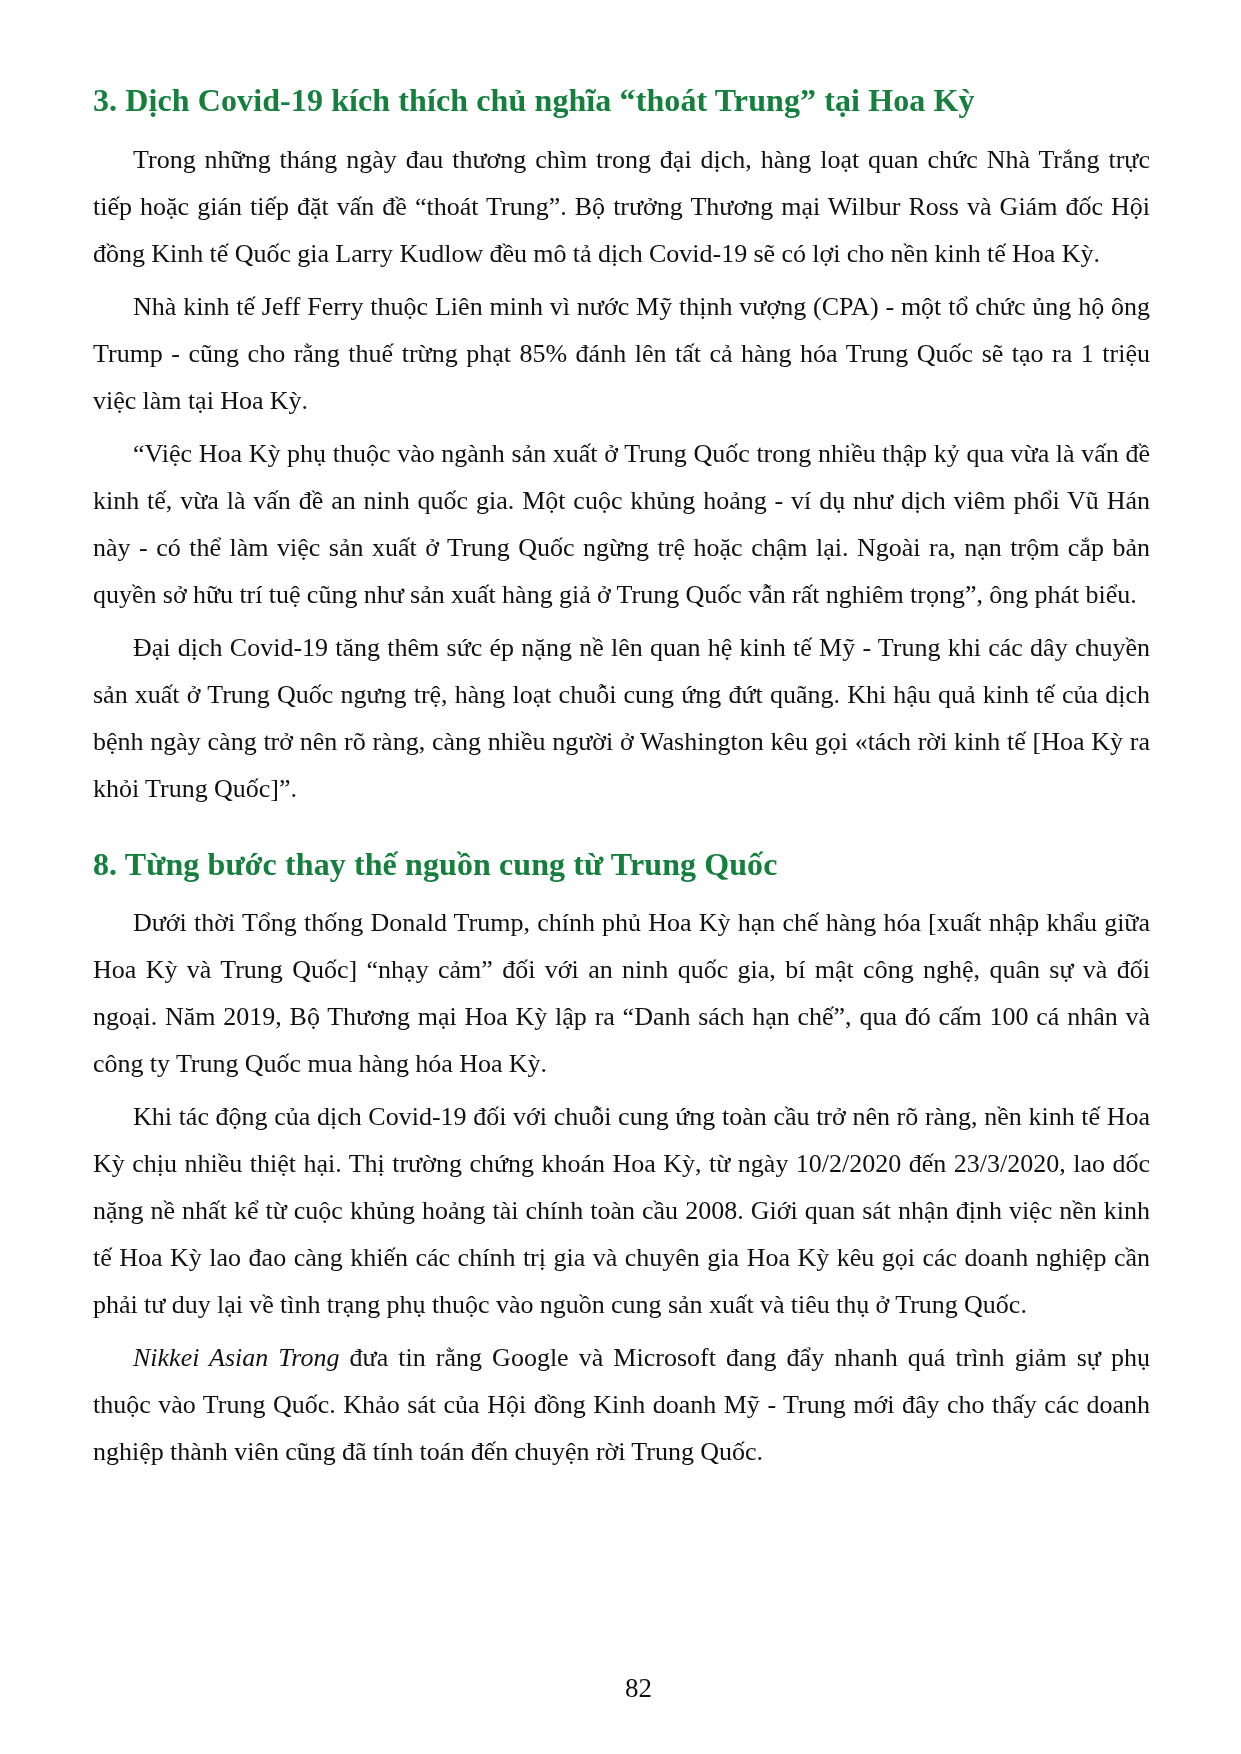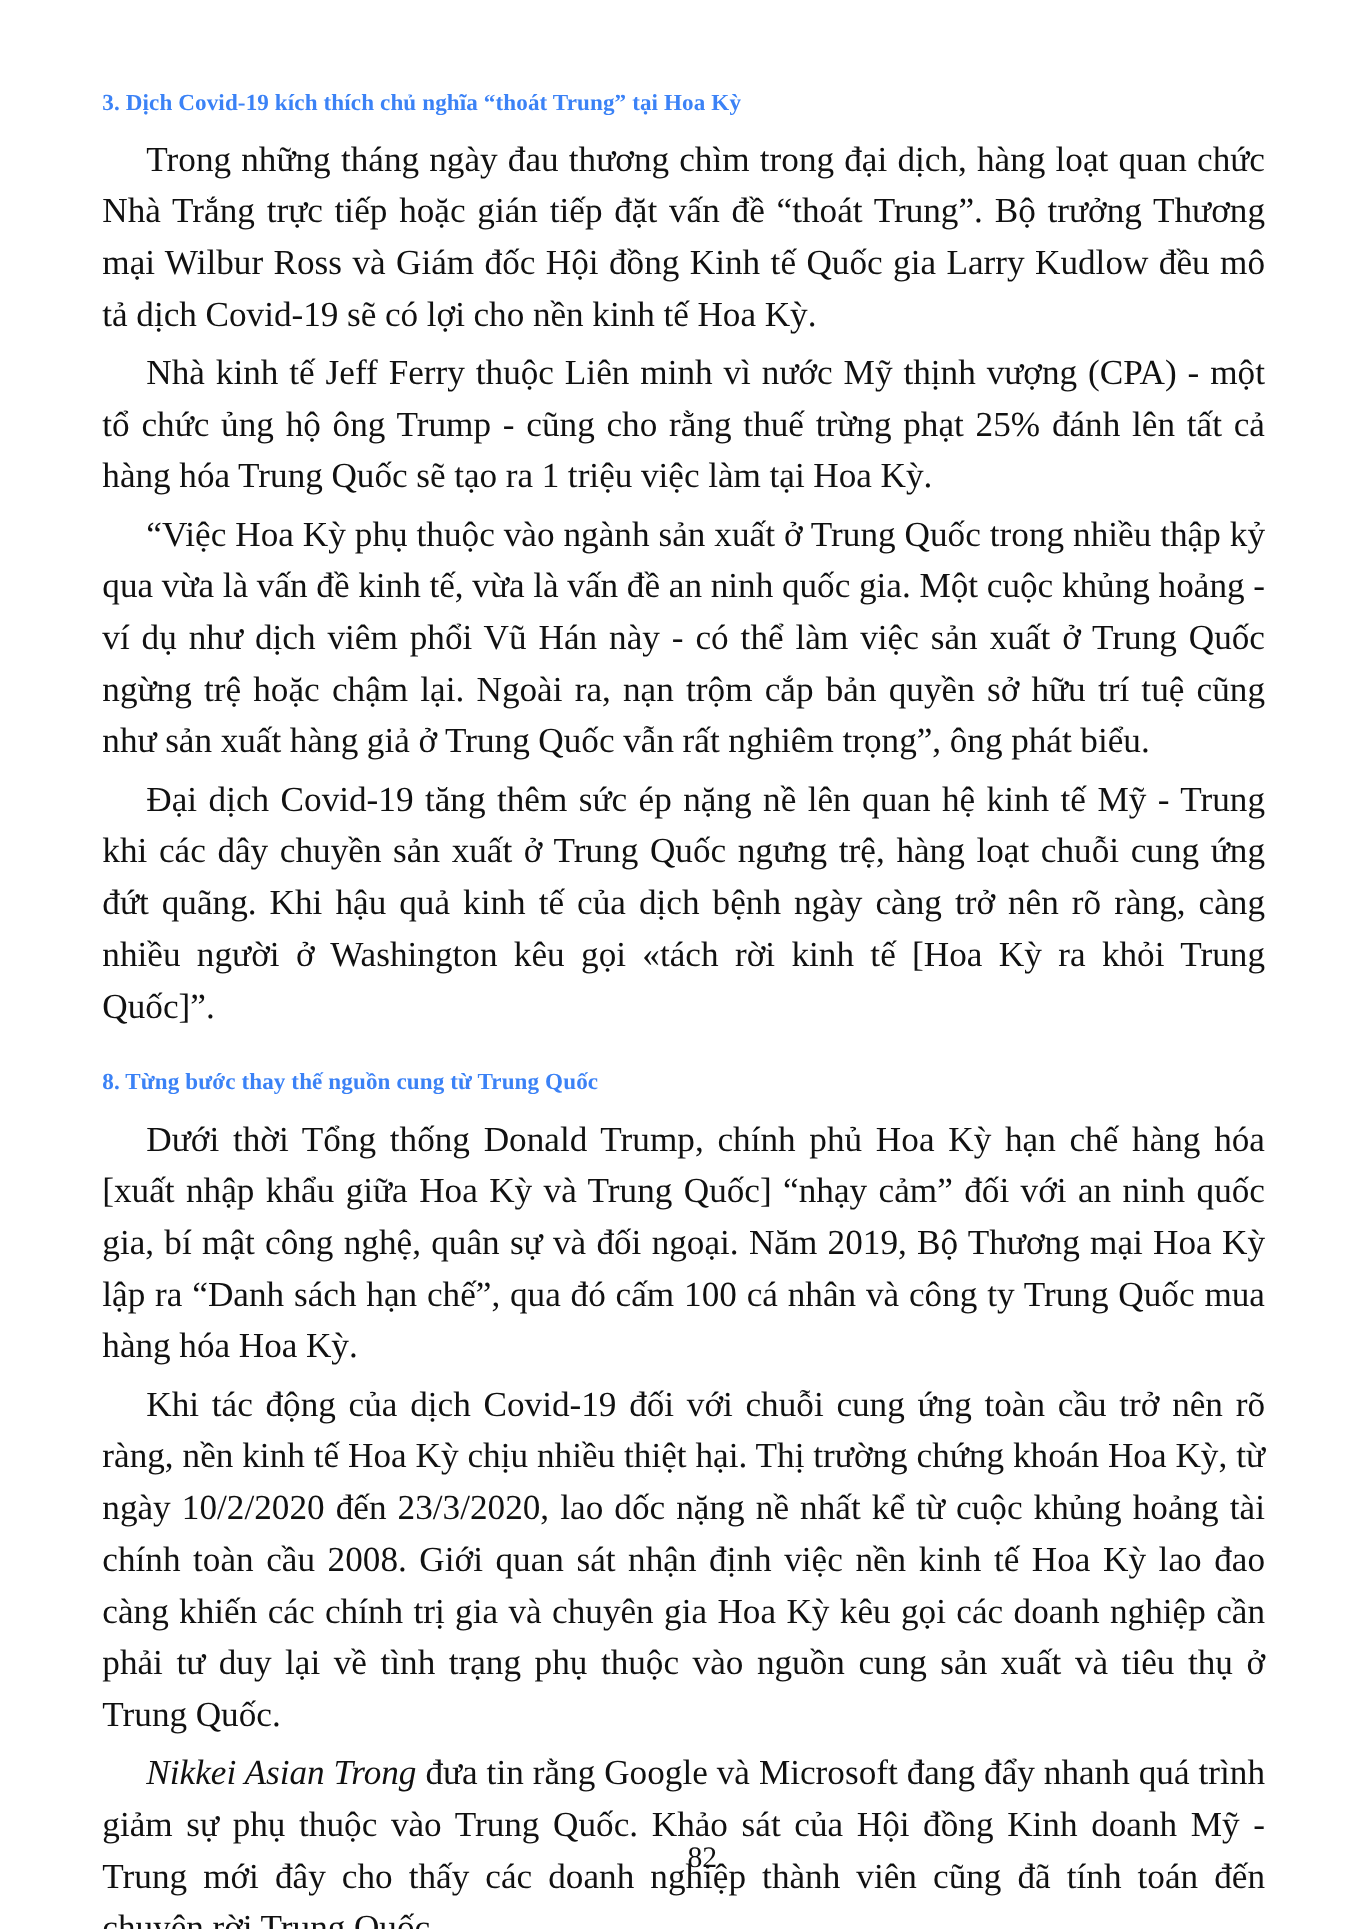--- a/index.html
+++ b/index.html
@@ -19,33 +19,33 @@
     box-sizing: border-box;
     overflow: hidden;
   }
   .content {
     position: absolute;
     left: 93px;
     top: 80px;
     width: 1057px;
   }
   h2.section-heading {
-    font-size: 21px;
+    font-size: 32px;
     font-weight: bold;
     line-height: 1.30;
     margin: 0 0 14px 0;
     letter-spacing: 0.1px;
-    color: #3b82f6;
+    color: #15803d;
   }
   h2.section-heading.second {
     margin-top: 32px;
     margin-bottom: 14px;
   }
   p.body-par {
-    font-size: 32px;
+    font-size: 26px;
     line-height: 47px;
     margin: 0 0 6px 0;
     text-align: justify;
     text-indent: 40px;
     text-justify: inter-word;
     word-spacing: -0.2px;
     color: #111111;
   }
   p.body-par:last-child {
     margin-bottom: 0;
@@ -67,21 +67,21 @@
 </style>
 </head>
 <body>
 
 <div class="page">
   <div class="content">
 
     <h2 class="section-heading">3. Dịch Covid-19 kích thích chủ nghĩa “thoát Trung” tại Hoa Kỳ</h2>
 
     <p class="body-par">Trong những tháng ngày đau thương chìm trong đại dịch, hàng loạt quan chức Nhà Trắng trực tiếp hoặc gián tiếp đặt vấn đề “thoát Trung”. Bộ trưởng Thương mại Wilbur Ross và Giám đốc Hội đồng Kinh tế Quốc gia Larry Kudlow đều mô tả dịch Covid-19 sẽ có lợi cho nền kinh tế Hoa Kỳ.</p>
-    <p class="body-par">Nhà kinh tế Jeff Ferry thuộc Liên minh vì nước Mỹ thịnh vượng (CPA) - một tổ chức ủng hộ ông Trump - cũng cho rằng thuế trừng phạt 25% đánh lên tất cả hàng hóa Trung Quốc sẽ tạo ra 1 triệu việc làm tại Hoa Kỳ.</p>
+    <p class="body-par">Nhà kinh tế Jeff Ferry thuộc Liên minh vì nước Mỹ thịnh vượng (CPA) - một tổ chức ủng hộ ông Trump - cũng cho rằng thuế trừng phạt 85% đánh lên tất cả hàng hóa Trung Quốc sẽ tạo ra 1 triệu việc làm tại Hoa Kỳ.</p>
     <p class="body-par">“Việc Hoa Kỳ phụ thuộc vào ngành sản xuất ở Trung Quốc trong nhiều thập kỷ qua vừa là vấn đề kinh tế, vừa là vấn đề an ninh quốc gia. Một cuộc khủng hoảng - ví dụ như dịch viêm phổi Vũ Hán này - có thể làm việc sản xuất ở Trung Quốc ngừng trệ hoặc chậm lại. Ngoài ra, nạn trộm cắp bản quyền sở hữu trí tuệ cũng như sản xuất hàng giả ở Trung Quốc vẫn rất nghiêm trọng”, ông phát biểu.</p>
     <p class="body-par">Đại dịch Covid-19 tăng thêm sức ép nặng nề lên quan hệ kinh tế Mỹ - Trung khi các dây chuyền sản xuất ở Trung Quốc ngưng trệ, hàng loạt chuỗi cung ứng đứt quãng. Khi hậu quả kinh tế của dịch bệnh ngày càng trở nên rõ ràng, càng nhiều người ở Washington kêu gọi «tách rời kinh tế [Hoa Kỳ ra khỏi Trung Quốc]”.</p>
 
     <h2 class="section-heading second">8. Từng bước thay thế nguồn cung từ Trung Quốc</h2>
 
     <p class="body-par">Dưới thời Tổng thống Donald Trump, chính phủ Hoa Kỳ hạn chế hàng hóa [xuất nhập khẩu giữa Hoa Kỳ và Trung Quốc] “nhạy cảm” đối với an ninh quốc gia, bí mật công nghệ, quân sự và đối ngoại. Năm 2019, Bộ Thương mại Hoa Kỳ lập ra “Danh sách hạn chế”, qua đó cấm 100 cá nhân và công ty Trung Quốc mua hàng hóa Hoa Kỳ.</p>
     <p class="body-par">Khi tác động của dịch Covid-19 đối với chuỗi cung ứng toàn cầu trở nên rõ ràng, nền kinh tế Hoa Kỳ chịu nhiều thiệt hại. Thị trường chứng khoán Hoa Kỳ, từ ngày 10/2/2020 đến 23/3/2020, lao dốc nặng nề nhất kể từ cuộc khủng hoảng tài chính toàn cầu 2008. Giới quan sát nhận định việc nền kinh tế Hoa Kỳ lao đao càng khiến các chính trị gia và chuyên gia Hoa Kỳ kêu gọi các doanh nghiệp cần phải tư duy lại về tình trạng phụ thuộc vào nguồn cung sản xuất và tiêu thụ ở Trung Quốc.</p>
 
     <p class="body-par"><span class="ital">Nikkei Asian Trong</span><span> đưa tin rằng Google và Microsoft đang đẩy nhanh quá trình giảm sự phụ thuộc vào Trung Quốc. Khảo sát của Hội đồng Kinh doanh Mỹ - Trung mới đây cho thấy các doanh nghiệp thành viên cũng đã tính toán đến chuyện rời Trung Quốc.</span></p>
 

